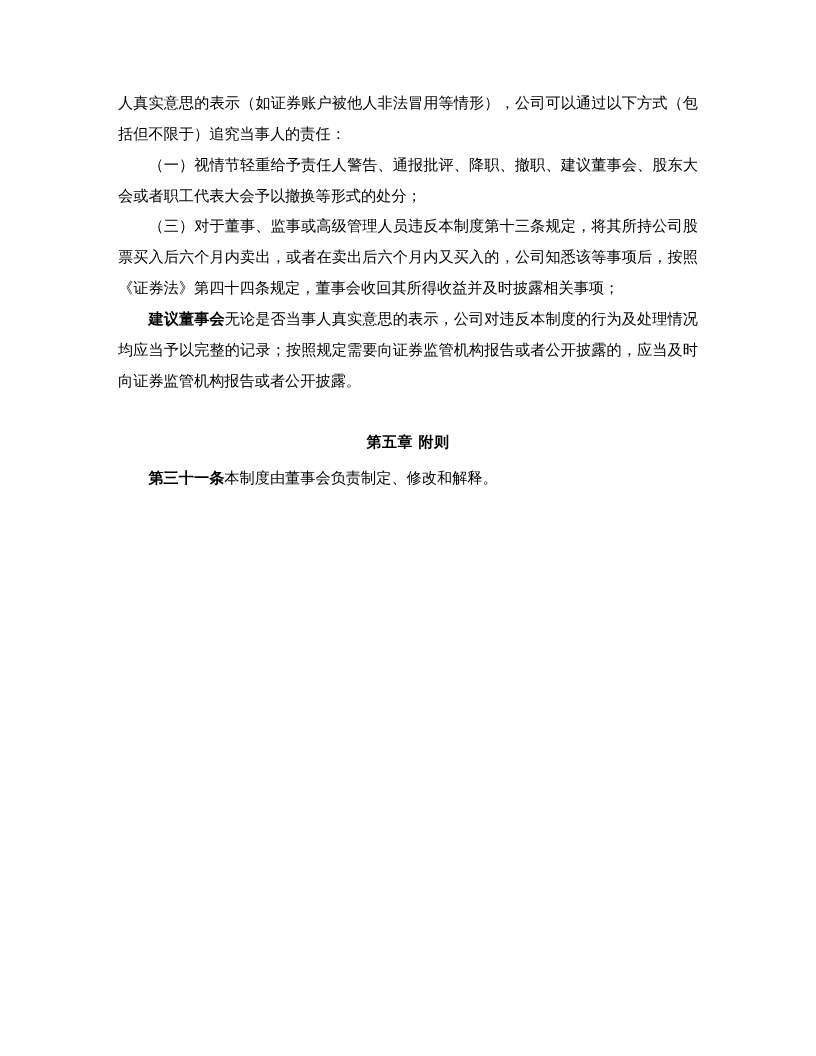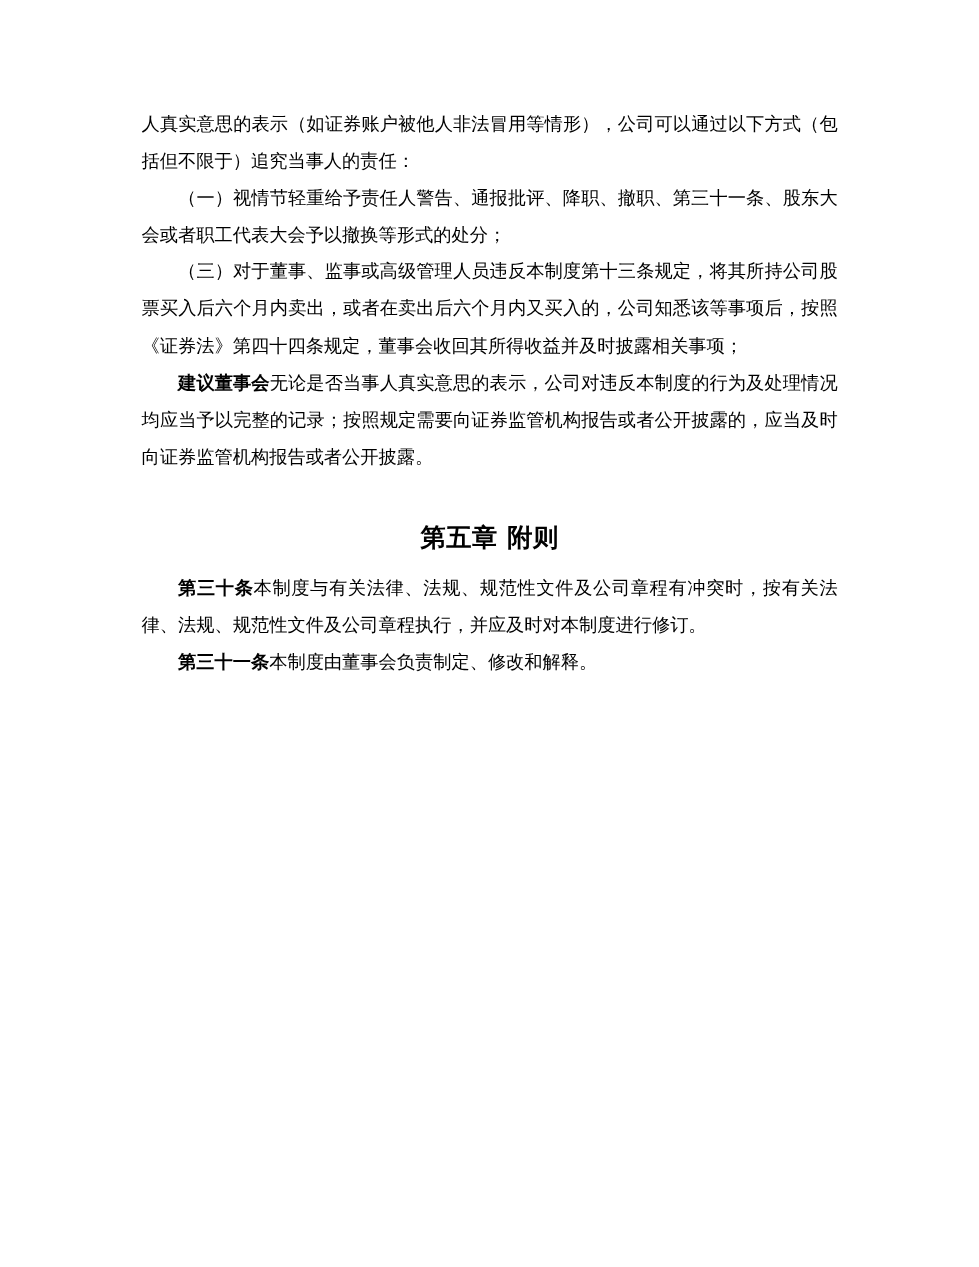--- a/index.html
+++ b/index.html
@@ -30,47 +30,46 @@
   }
   .para-flush {
     text-indent: 0;
   }
   .para-indent {
     text-indent: 2em;
   }
   .section-heading {
     text-align: center;
     font-weight: bold;
-    font-size: 21px;
+    font-size: 15px;
     margin-top: 30px;
     margin-bottom: 6px;
     letter-spacing: 0.5px;
   }
   .art-label {
     font-weight: bold;
   }
 </style>
 </head>
 <body>
 
 <div class="page">
   <div class="doc-body">
 
     <p class="para-flush">人真实意思的表示（如证券账户被他人非法冒用等情形），公司可以通过以下方式（包括但不限于）追究当事人的责任：</p>
 
-    <p class="para-indent">（一）视情节轻重给予责任人警告、通报批评、降职、撤职、第三十一条、股东大会或者职工代表大会予以撤换等形式的处分；</p>
+    <p class="para-indent">（一）视情节轻重给予责任人警告、通报批评、降职、撤职、建议董事会、股东大会或者职工代表大会予以撤换等形式的处分；</p>
 
 
     <p class="para-indent">（三）对于董事、监事或高级管理人员违反本制度第十三条规定，将其所持公司股票买入后六个月内卖出，或者在卖出后六个月内又买入的，公司知悉该等事项后，按照《证券法》第四十四条规定，董事会收回其所得收益并及时披露相关事项；</p>
 
 
 
     <p class="para-indent"><span class="art-label">建议董事会</span><span>无论是否当事人真实意思的表示，公司对违反本制度的行为及处理情况均应当予以完整的记录；按照规定需要向证券监管机构报告或者公开披露的，应当及时向证券监管机构报告或者公开披露。</span></p>
 
     <div class="section-heading">第五章  附则</div>
 
-    <p class="para-indent"><span class="art-label">第三十条</span><span>本制度与有关法律、法规、规范性文件及公司章程有冲突时，按有关法律、法规、规范性文件及公司章程执行，并应及时对本制度进行修订。</span></p>
 
     <p class="para-indent"><span class="art-label">第三十一条</span><span>本制度由董事会负责制定、修改和解释。</span></p>
 
 
   </div>
 </div>
 
 </body></html>

